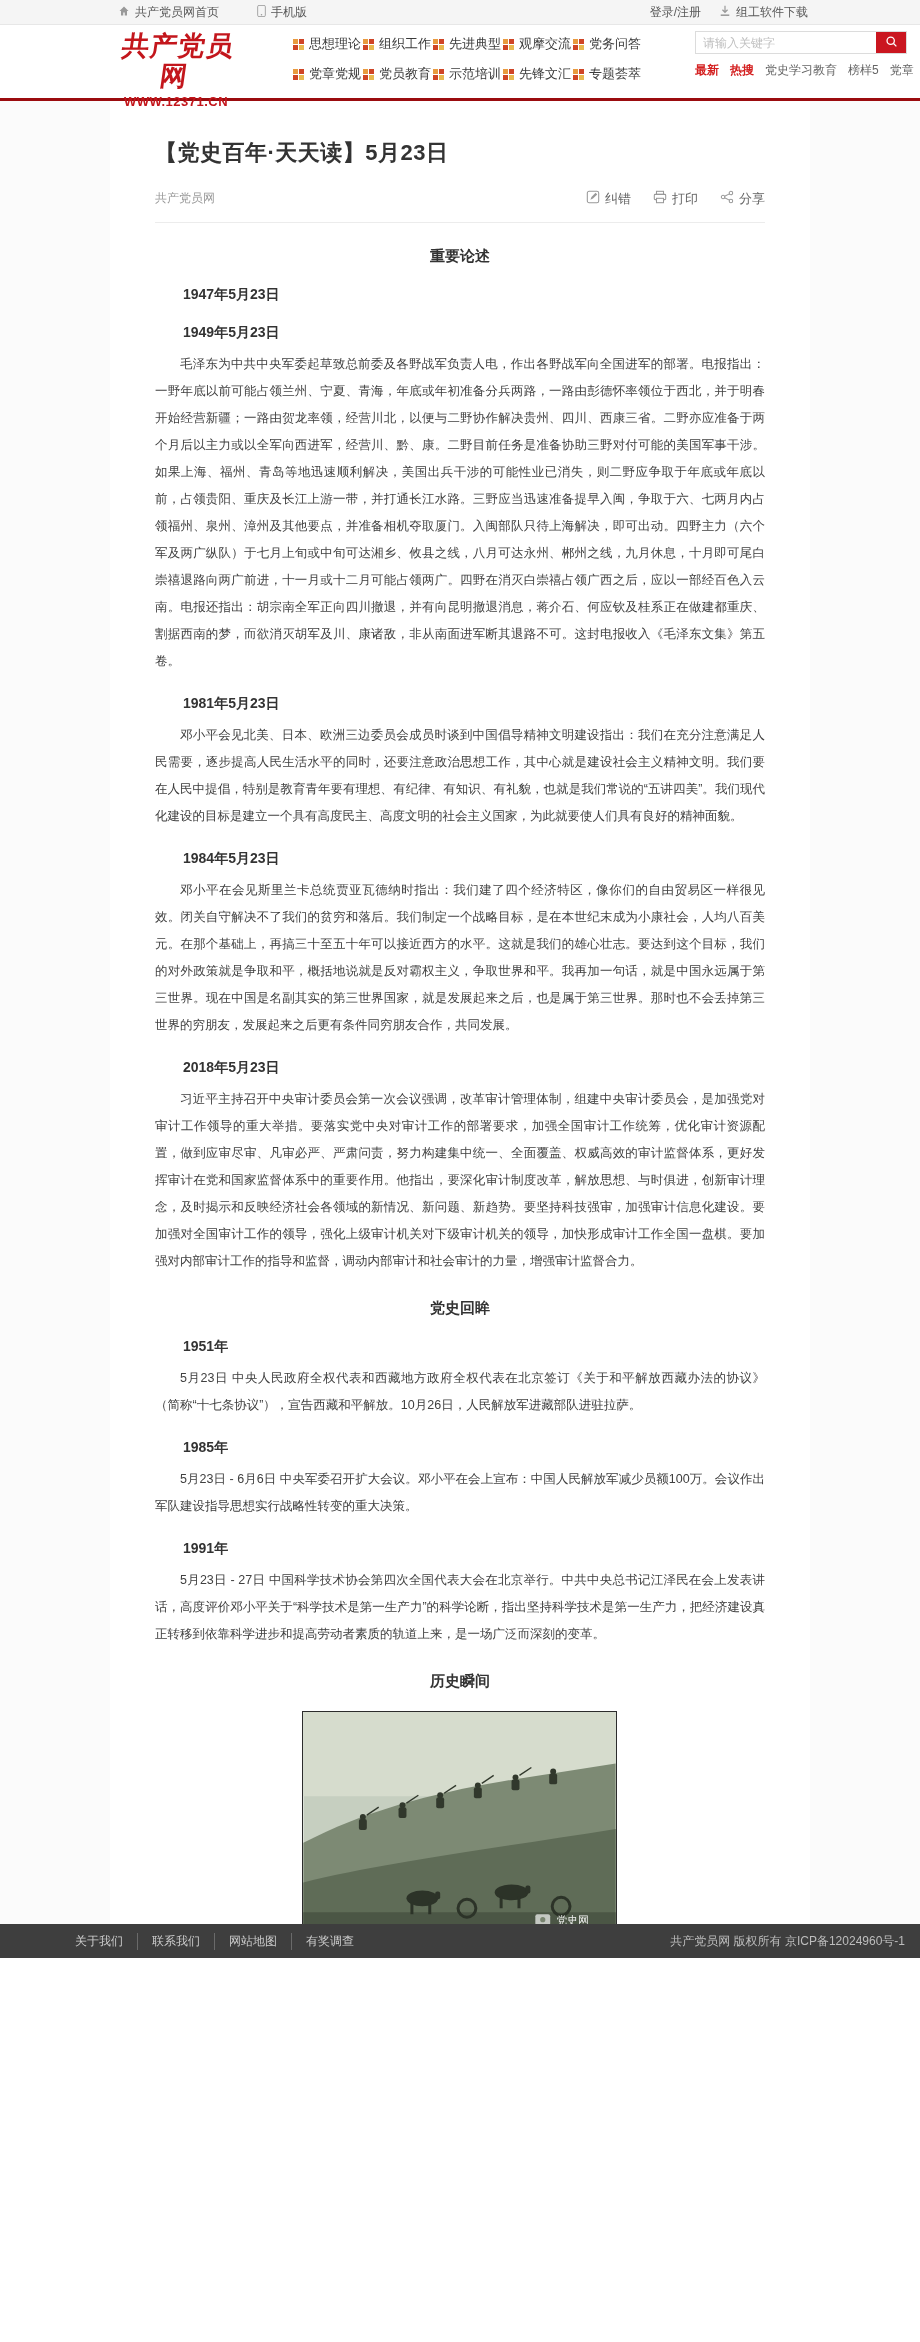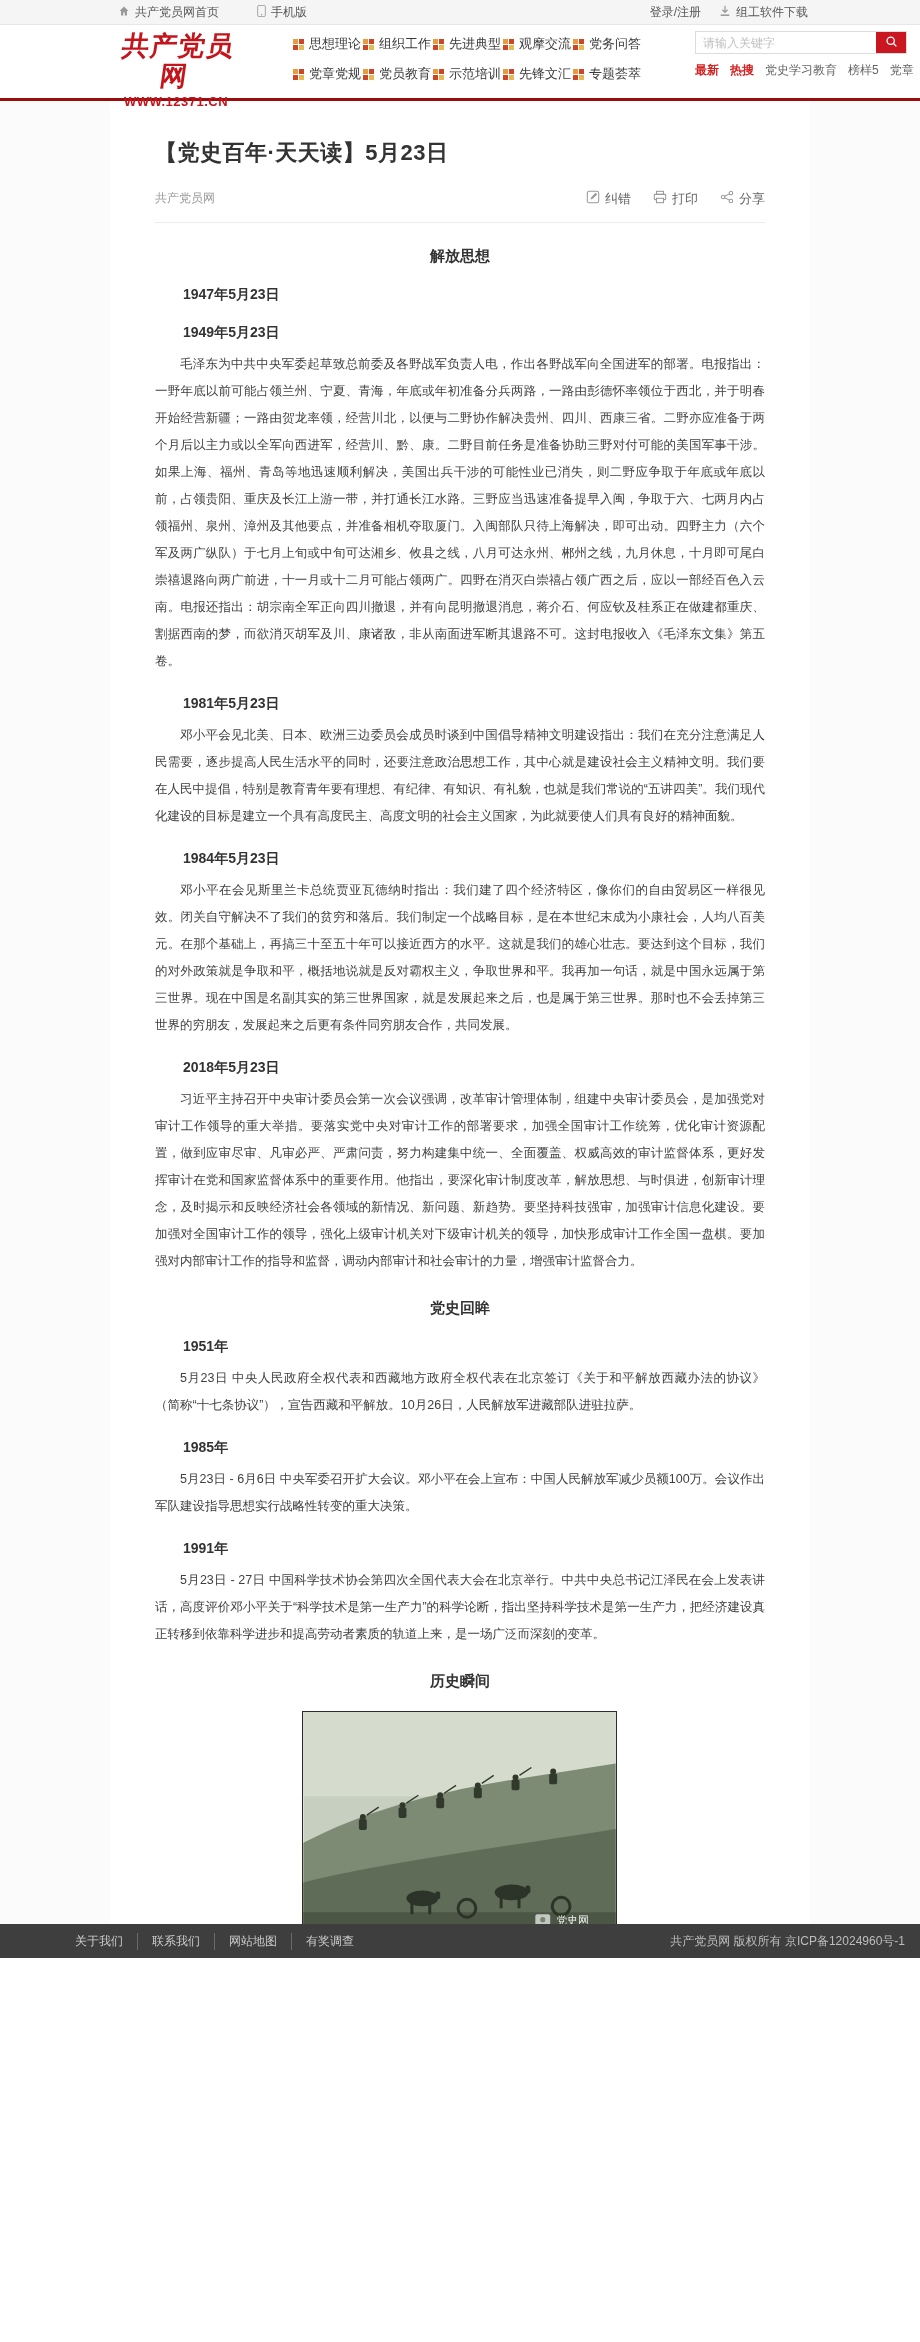--- a/index.html
+++ b/index.html
@@ -304,21 +304,21 @@
                     <path d="M5.3 7.1l5.4-2.7M5.3 8.9l5.4 2.7"></path>
                   </g>
                 </svg></span>
             <span>分享</span>
           </span>
         </div>
       </div>
 
       <hr class="rule">
 
-      <h2 class="sec-heading">解放思想</h2>
+      <h2 class="sec-heading">重要论述</h2>
 
       <h3 class="date-heading">1947年5月23日</h3>
 
       <h3 class="date-heading">1949年5月23日</h3>
       <p class="para">毛泽东为中共中央军委起草致总前委及各野战军负责人电，作出各野战军向全国进军的部署。电报指出：一野年底以前可能占领兰州、宁夏、青海，年底或年初准备分兵两路，一路由彭德怀率领位于西北，并于明春开始经营新疆；一路由贺龙率领，经营川北，以便与二野协作解决贵州、四川、西康三省。二野亦应准备于两个月后以主力或以全军向西进军，经营川、黔、康。二野目前任务是准备协助三野对付可能的美国军事干涉。如果上海、福州、青岛等地迅速顺利解决，美国出兵干涉的可能性业已消失，则二野应争取于年底或年底以前，占领贵阳、重庆及长江上游一带，并打通长江水路。三野应当迅速准备提早入闽，争取于六、七两月内占领福州、泉州、漳州及其他要点，并准备相机夺取厦门。入闽部队只待上海解决，即可出动。四野主力（六个军及两广纵队）于七月上旬或中旬可达湘乡、攸县之线，八月可达永州、郴州之线，九月休息，十月即可尾白崇禧退路向两广前进，十一月或十二月可能占领两广。四野在消灭白崇禧占领广西之后，应以一部经百色入云南。电报还指出：胡宗南全军正向四川撤退，并有向昆明撤退消息，蒋介石、何应钦及桂系正在做建都重庆、割据西南的梦，而欲消灭胡军及川、康诸敌，非从南面进军断其退路不可。这封电报收入《毛泽东文集》第五卷。</p>
 
       <h3 class="date-heading">1981年5月23日</h3>
       <p class="para">邓小平会见北美、日本、欧洲三边委员会成员时谈到中国倡导精神文明建设指出：我们在充分注意满足人民需要，逐步提高人民生活水平的同时，还要注意政治思想工作，其中心就是建设社会主义精神文明。我们要在人民中提倡，特别是教育青年要有理想、有纪律、有知识、有礼貌，也就是我们常说的“五讲四美”。我们现代化建设的目标是建立一个具有高度民主、高度文明的社会主义国家，为此就要使人们具有良好的精神面貌。</p>
 
       <h3 class="date-heading">1984年5月23日</h3>

